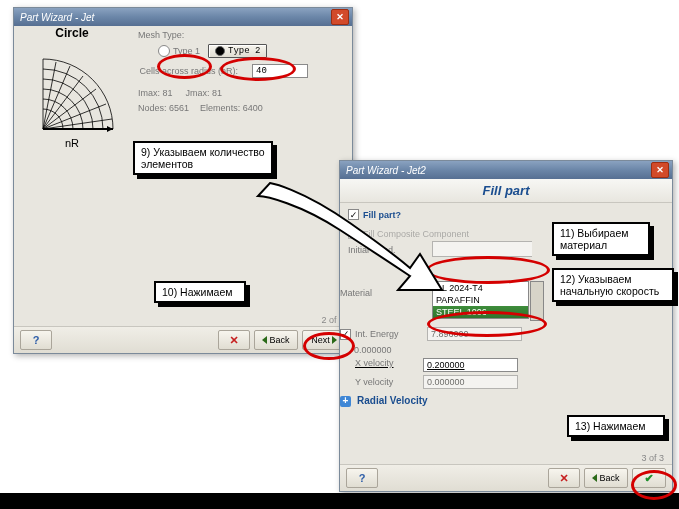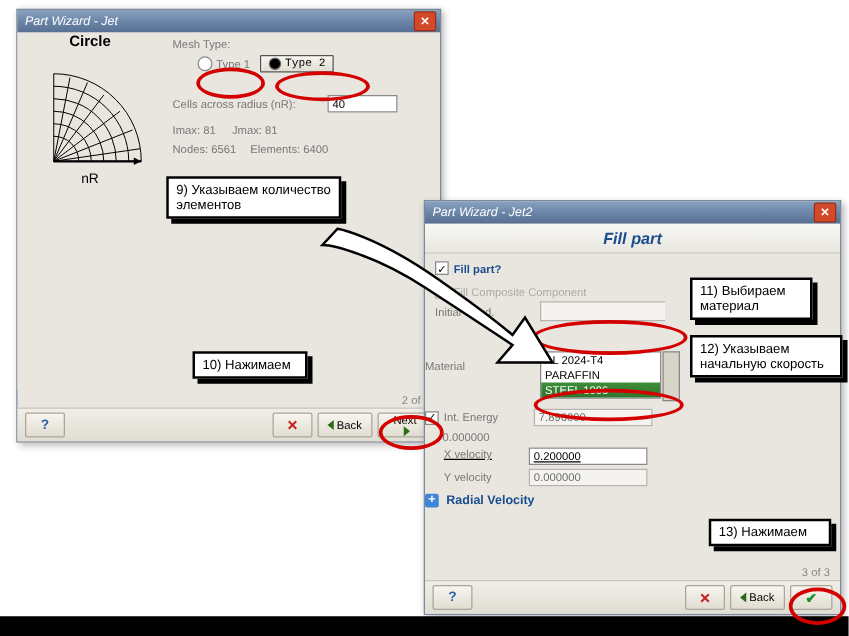--- a/index.html
+++ b/index.html
@@ -249,23 +249,23 @@
             <span>Type 1</span>
         </span>
         <span class="btn-small" style="
           border:1px solid #555; padding:1px 6px;
           box-shadow: inset 1px 1px 0 #fff;">
           <span style="width:8px;height:8px;border-radius:50%;border:1px solid #666;background:#000;display:inline-block;margin-right:3px;"></span>
           <span>Type 2</span>
         </span>
       </div>
 
-      <div style="display:flex; align-items:center; gap:24px; margin-top:18px;">
+      <div style="display:flex; align-items:center; gap:14px; margin-top:6px;text-align:right;">
         <span class="label-grey" style="width:100px;">Cells across radius (nR):</span>
-        <span class="input-box" style="width:56px;">40</span>
+        <span class="input-box" style="width:56px;font-family:Liberation Mono, monospace;">40</span>
       </div>
 
       <div style="margin-top:8px;">
         <span class="label-grey" style="margin-right:10px;">Imax: 81</span>
         <span class="label-grey">Jmax: 81</span>
       </div>
       <div style="margin-top:3px;">
         <span class="label-grey" style="margin-right:8px;margin-top:46px;">Nodes: 6561</span>
         <span class="label-grey">Elements: 6400</span>
       </div>
@@ -275,21 +275,21 @@
   <div class="step-num">2 of 3</div>
 
   <div class="footer">
     <div class="footer-btn" style="color:#2d5da8;font-weight:bold;">?</div>
     <div style="display:flex; gap:4px;">
       <div class="footer-btn cross-red">✕</div>
       <div class="footer-btn" style="width:42px;font-size:9px;">
         <span class="tri-left" style="margin-right:2px;"></span>
           <span>Back</span>
       </div>
-      <div class="footer-btn" style="width:42px;font-size:9px;flex-direction:column;">
+      <div class="footer-btn" style="width:42px;font-size:9px;">
         <span>Next</span>
           <span class="tri-right" style="margin-left:2px;"></span>
       </div>
     </div>
   </div>
 </div>
 
 <div class="window" style="left:339px; top:160px; width:332px; height:330px;">
   <div class="titlebar">
     <span>Part Wizard - Jet2</span>

